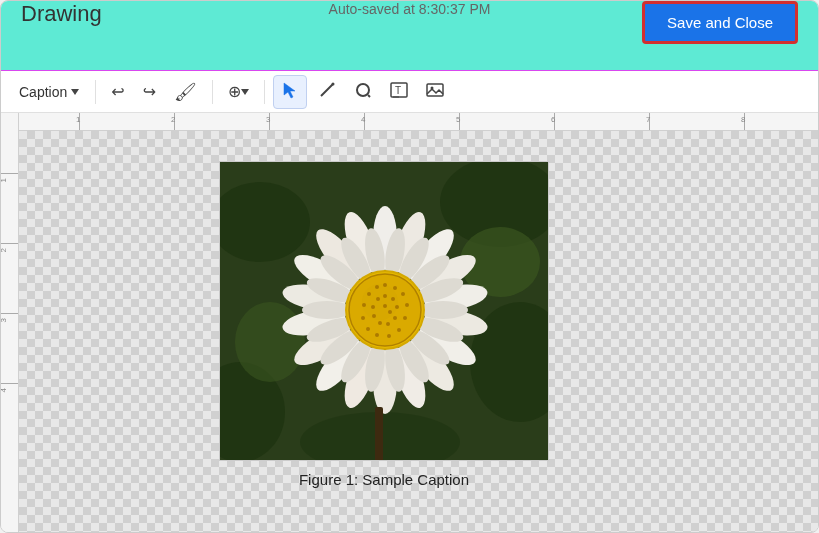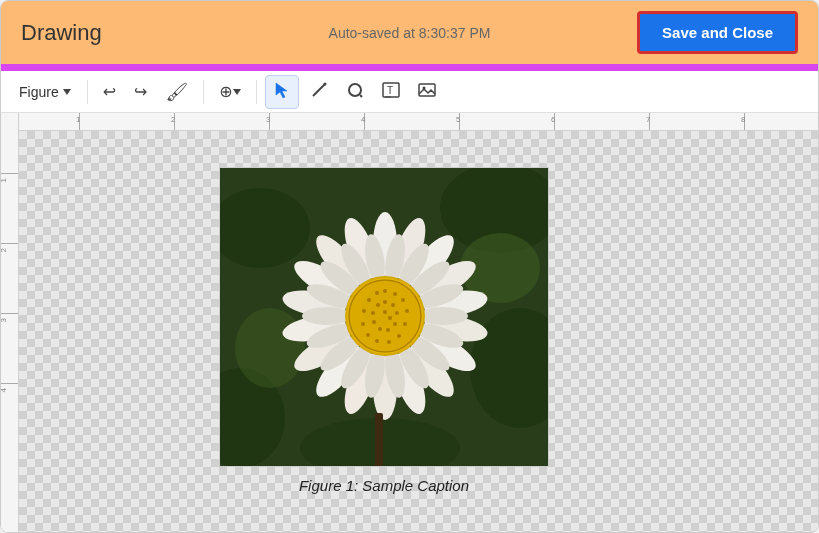--- a/index.html
+++ b/index.html
@@ -9,47 +9,47 @@
       width: 819px;
       height: 533px;
       overflow: hidden;
       border-radius: 8px;
       border: 1px solid #ccc;
     }
 
     
     .header {
       display: flex;
-      align-items: center;
+      align-items: flex-start;
       justify-content: space-between;
-      background: #fdba74;
+      background: #5eead4;
       padding: 0 20px;
       height: 70px;
-      border-bottom: 7px solid #d946ef;
+      border-bottom: 1px solid #d946ef;
     }
     .header-title {
       font-size: 22px;
       font-weight: 400;
       color: #333;
     }
     .header-autosave {
       font-size: 14px;
       color: #666;
       position: absolute;
       left: 50%;
       transform: translateX(-50%);
     }
     .save-close-btn {
       background: #1a73e8;
       color: #fff;
       border: 3px solid #d32f2f;
       border-radius: 4px;
       padding: 10px 22px;
       font-size: 15px;
-      font-weight: 700;
+      font-weight: 400;
       cursor: pointer;
       outline: none;
     }
 
     
     .toolbar {
       display: flex;
       align-items: center;
       background: #fff;
       border-bottom: 1px solid #e0e0e0;
@@ -156,24 +156,23 @@
     .drawing-canvas {
       flex: 1;
       background: repeating-conic-gradient(#d0d0d0 0% 25%, #e8e8e8 0% 50%) 0 0 / 16px 16px;
       position: relative;
       overflow: hidden;
     }
 
     
     .image-container {
       position: absolute;
-      top: 36px;
+      top: 30px;
       left: 200px;
       width: 330px;
-      font-style: italic;
     }
     .drawing-image {
       width: 330px;
       height: 300px;
       border: 1px solid #ccc;
       display: block;
       overflow: hidden;
       position: relative;
     }
 
@@ -199,21 +198,21 @@
 <body>
 
 <div class="header">
   <span class="header-title">Drawing</span>
   <span class="header-autosave">Auto-saved at 8:30:37 PM</span>
   <button class="save-close-btn">Save and Close</button>
 </div>
 
 <div class="toolbar">
   <button class="actions-btn">
-    <span>Figure</span>
+    <span>Caption</span>
     <span class="chevron"></span>
   </button>
 
   <div class="toolbar-divider"></div>
 
   <button class="toolbar-btn">
     <span>↩</span>
   </button>
   <button class="toolbar-btn">
     <span>↪</span>

